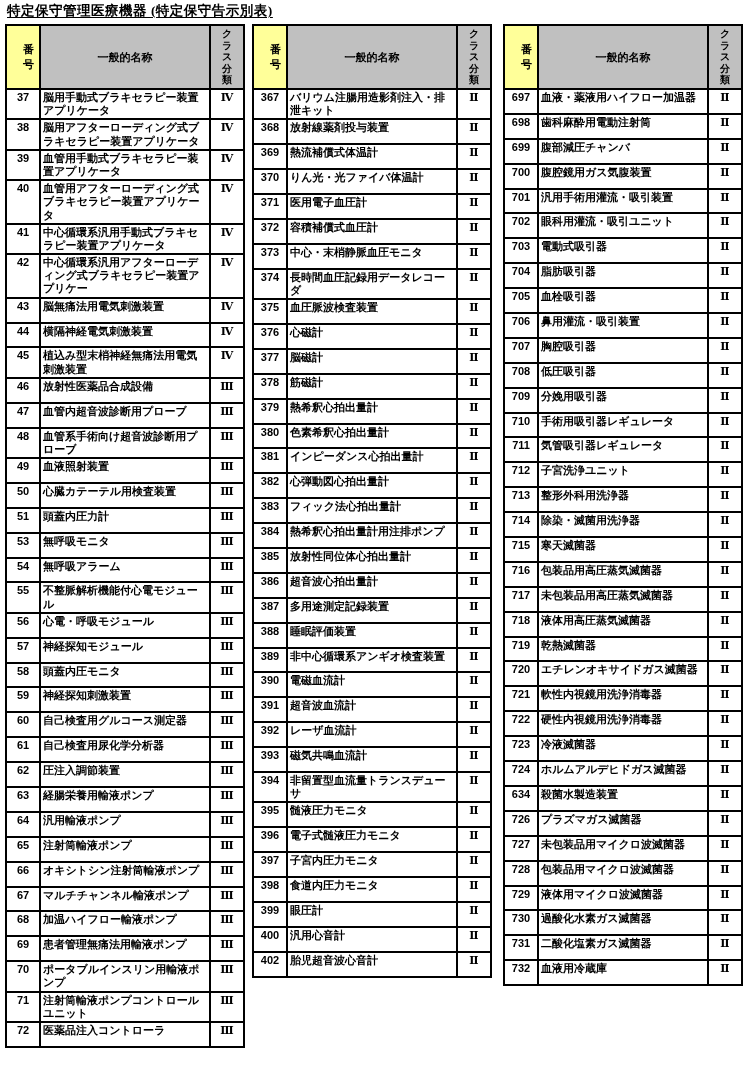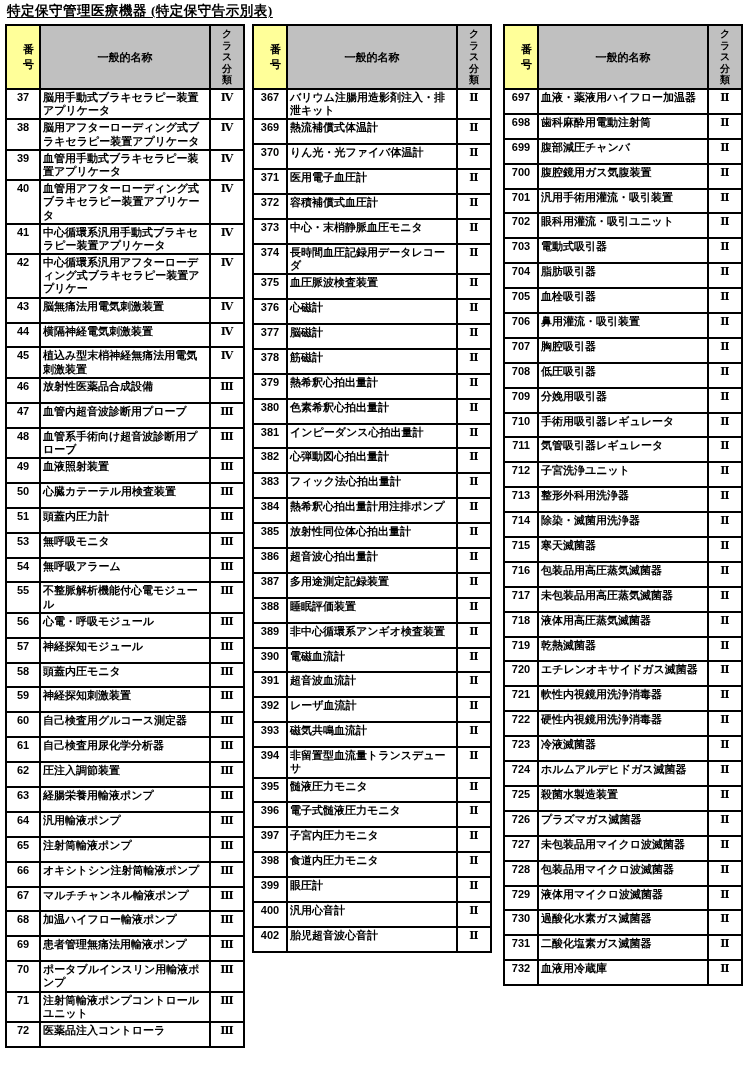--- a/index.html
+++ b/index.html
@@ -239,20 +239,25 @@
           <th class="th-class">クラス分類</th>
         </tr>
       </thead>
       <tbody>
           <tr>
     <td class="c-no">367</td>
     <td class="c-name">バリウム注腸用造影剤注入・排泄キット</td>
     <td class="c-class">Ⅱ</td>
   </tr>
           <tr>
+    <td class="c-no">368</td>
+    <td class="c-name">放射線薬剤投与装置</td>
+    <td class="c-class">Ⅱ</td>
+  </tr>
+          <tr>
     <td class="c-no">369</td>
     <td class="c-name">熱流補償式体温計</td>
     <td class="c-class">Ⅱ</td>
   </tr>
           <tr>
     <td class="c-no">370</td>
     <td class="c-name">りん光・光ファイバ体温計</td>
     <td class="c-class">Ⅱ</td>
   </tr>
           <tr>
@@ -556,21 +561,21 @@
     <td class="c-no">723</td>
     <td class="c-name">冷液滅菌器</td>
     <td class="c-class">Ⅱ</td>
   </tr>
           <tr>
     <td class="c-no">724</td>
     <td class="c-name">ホルムアルデヒドガス滅菌器</td>
     <td class="c-class">Ⅱ</td>
   </tr>
           <tr>
-    <td class="c-no">725</td>
+    <td class="c-no">634</td>
     <td class="c-name">殺菌水製造装置</td>
     <td class="c-class">Ⅱ</td>
   </tr>
           <tr>
     <td class="c-no">726</td>
     <td class="c-name">プラズマガス滅菌器</td>
     <td class="c-class">Ⅱ</td>
   </tr>
           <tr>
     <td class="c-no">727</td>

